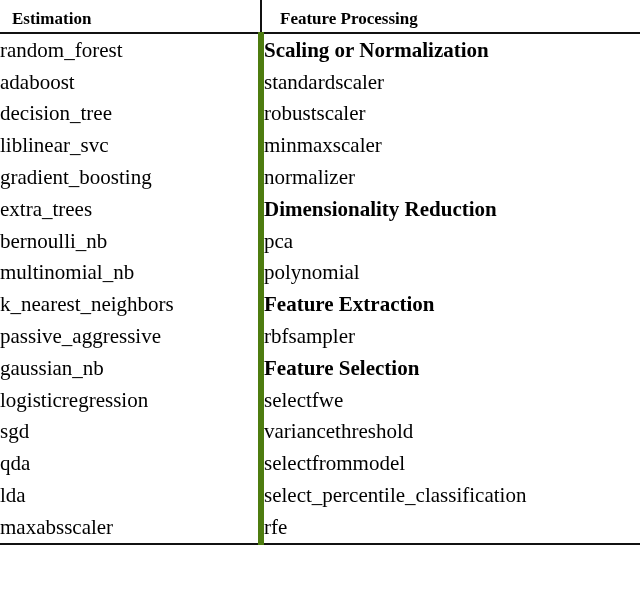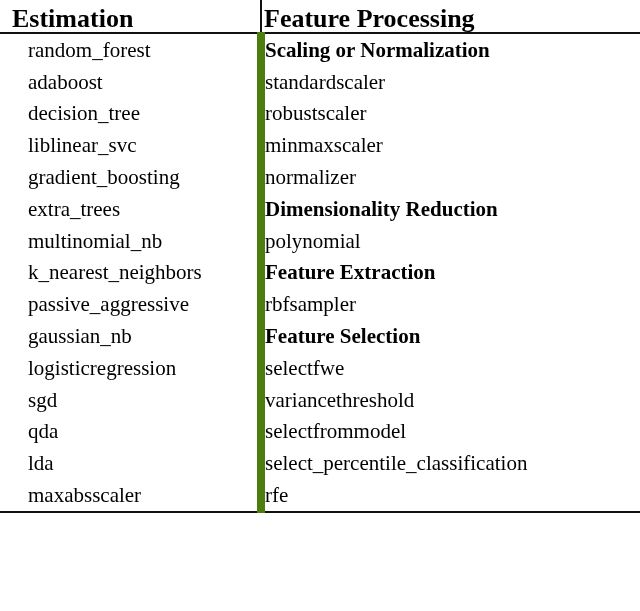--- a/index.html
+++ b/index.html
@@ -33,38 +33,38 @@
   col.col-left  { width: 261px; }
   col.col-right { width: 379px; }
 
   
   tr.header-row th {
     height: 30px;
     padding: 0 0 2px 0;
     vertical-align: bottom;
     text-align: left;
     font-weight: bold;
-    font-size: 26px;
+    font-size: 17px;
     line-height: 22px;
     border-bottom: 2px solid #111111;
   }
   tr.header-row th.cell-left  { padding-left: 12px; }
-  tr.header-row th.cell-right { padding-left: 2px; border-left: 2px solid #111111; }
+  tr.header-row th.cell-right { padding-left: 18px; border-left: 2px solid #111111; }
 
   tr.body-row td {
     height: 31.8px;
     padding: 0;
     vertical-align: middle;
     text-align: left;
     font-size: 21px;
     line-height: 24px;
     white-space: nowrap;
   }
-  tr.body-row td.cell-left  { padding-left: 28px; }
-  tr.body-row td.cell-right { border-left: 8px solid #4d7c0f; }
+  tr.body-row td.cell-left  { padding-left: 0; }
+  tr.body-row td.cell-right { border-left: 6px solid #4d7c0f; }
 
   tr.body-row:last-child td {
     border-bottom: 2px solid #111111;
   }
 
   .section-label { font-weight: bold; }
 </style>
 </head>
 <body>
 
@@ -99,20 +99,24 @@
         </tr>
         <tr class="body-row">
           <td class="cell-left">gradient_boosting</td>
           <td class="cell-right">normalizer</td>
         </tr>
         <tr class="body-row">
           <td class="cell-left">extra_trees</td>
           <td class="cell-right section-label">Dimensionality Reduction</td>
         </tr>
         <tr class="body-row">
+          <td class="cell-left">bernoulli_nb</td>
+          <td class="cell-right">pca</td>
+        </tr>
+        <tr class="body-row">
           <td class="cell-left">multinomial_nb</td>
           <td class="cell-right">polynomial</td>
         </tr>
         <tr class="body-row">
           <td class="cell-left">k_nearest_neighbors</td>
           <td class="cell-right section-label">Feature Extraction</td>
         </tr>
         <tr class="body-row">
           <td class="cell-left">passive_aggressive</td>
           <td class="cell-right">rbfsampler</td>

